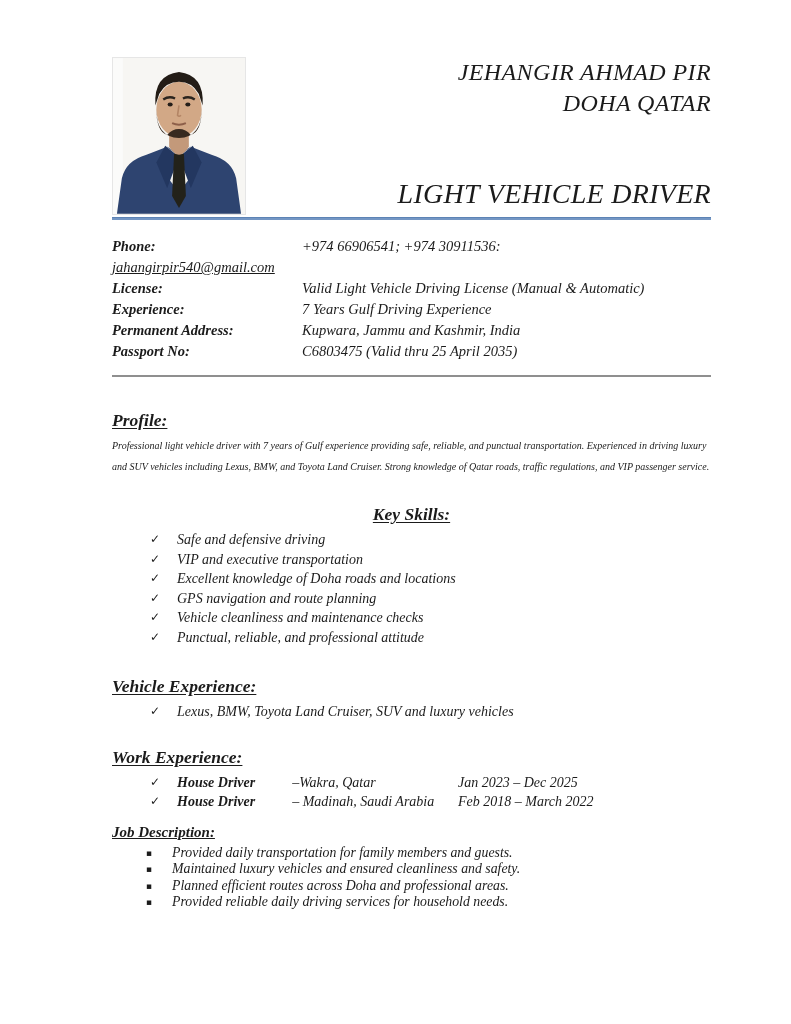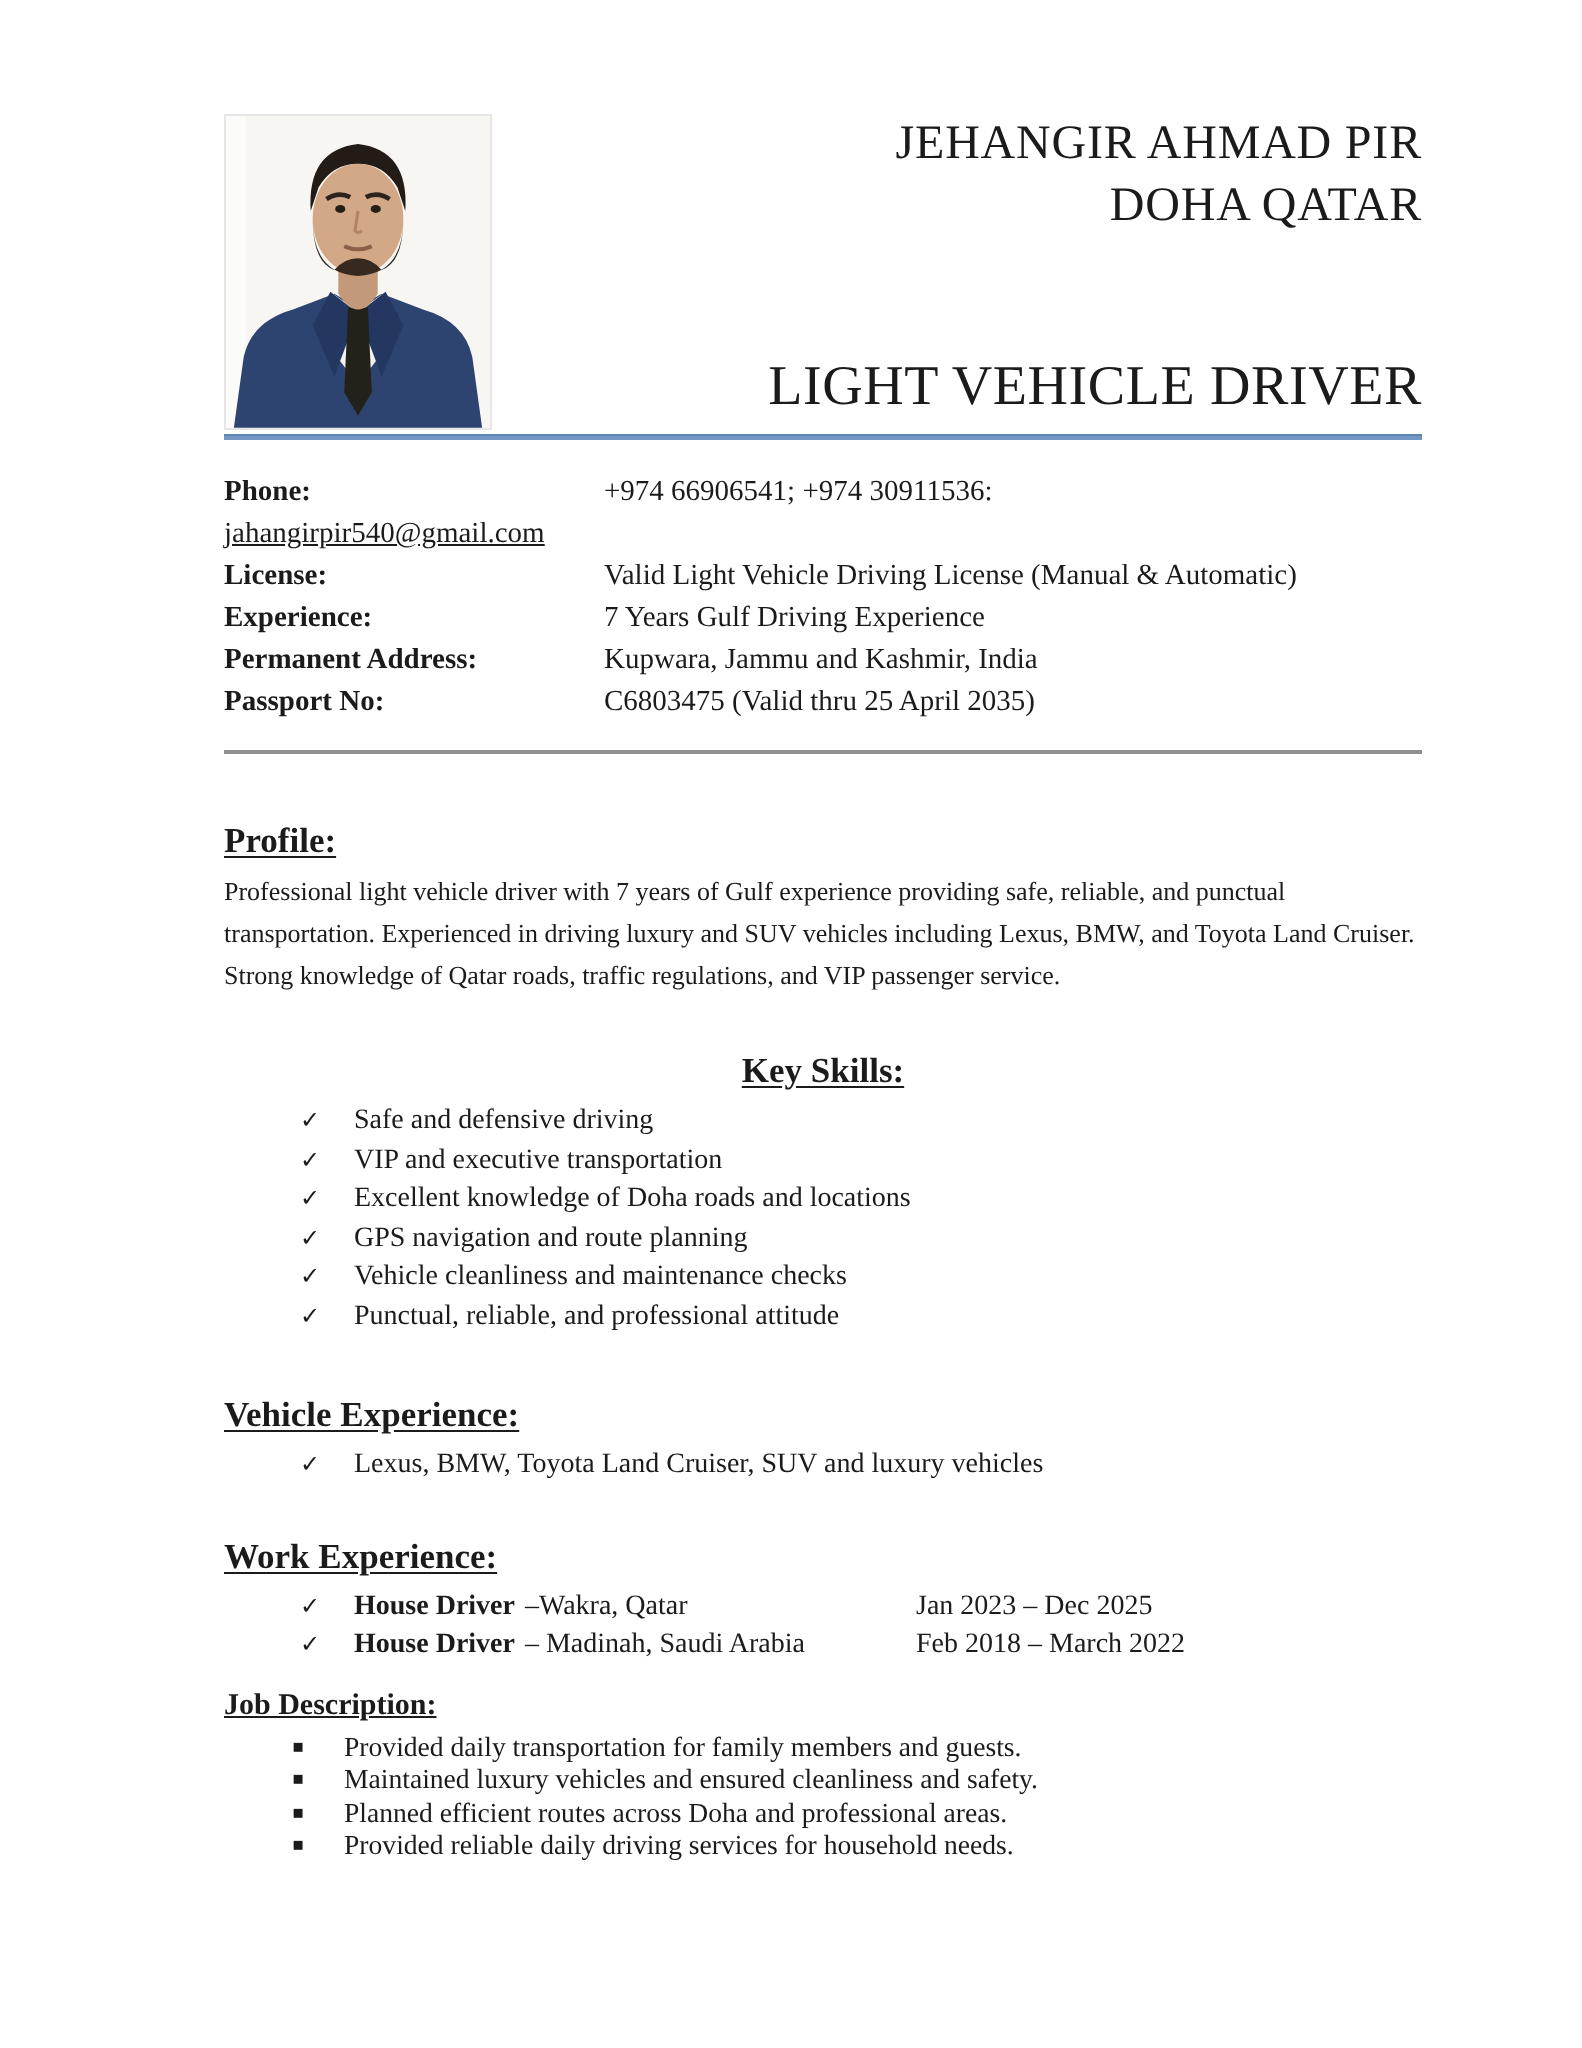--- a/index.html
+++ b/index.html
@@ -8,20 +8,21 @@
     --ink:#1b1b1b;
   }
   *{box-sizing:border-box;}
   html,body{margin:0;padding:0;background:#ffffff;}
   .page{
     width:791px;height:1024px;position:relative;margin:0 auto;
     background:#ffffff;color:var(--ink);
     font-family:"Liberation Serif", serif;
     padding:57px 80px 0 112px;
     overflow:hidden;
+    font-style:italic;
   }
   
   .header{
     display:flex;justify-content:space-between;align-items:stretch;
     height:160px;
   }
   .accent-divider{
     height:3px;background:var(--accent);margin-top:0;
     border-top:1px solid #5d83b5;
   }
@@ -44,28 +45,28 @@
   .section-divider{border:none;border-top:2px solid var(--divider);margin:13px 0 0 0;}
   
   .section-heading{
     font-size:17.5px;font-weight:bold;text-decoration:underline;
     margin:0;text-underline-offset:2px;
   }
   .mt-profile{margin-top:33px;}
   .mt-skills{margin-top:27px;text-align:center;}
   .mt-vehicle{margin-top:29px;}
   .mt-work{margin-top:25px;}
-  .body-text{font-size:13px;line-height:21px;margin-top:4px;text-align:left;}
+  .body-text{font-size:10px;line-height:21px;margin-top:4px;text-align:left;}
   ul.check-list{list-style:none;margin:5px 0 0 0;padding:0 0 0 38px;}
   ul.check-list li{display:flex;line-height:19.5px;font-size:14px;}
   .check{
     flex:none;width:13px;margin-right:14px;
     font-family:"DejaVu Sans", sans-serif;font-size:12px;
   }
-  .job-main{flex:none;width:281px;display:flex;}
+  .job-main{flex:none;width:281px;display:flex;gap:32px;}
   .job-role{font-weight:bold;}
   .job-loc{margin-left:5px;}
   .job-dates{}
   
   .jd-heading{font-size:15px;font-weight:bold;text-decoration:underline;margin:12px 0 0 0;}
   ul.square-list{list-style:none;margin:4px 0 0 0;padding:0 0 0 34px;}
   ul.square-list li{display:flex;line-height:16.5px;font-size:13.8px;}
   .sq{
     flex:none;width:8px;margin-right:18px;
     font-family:"DejaVu Sans", sans-serif;font-size:9px;line-height:16.5px;

